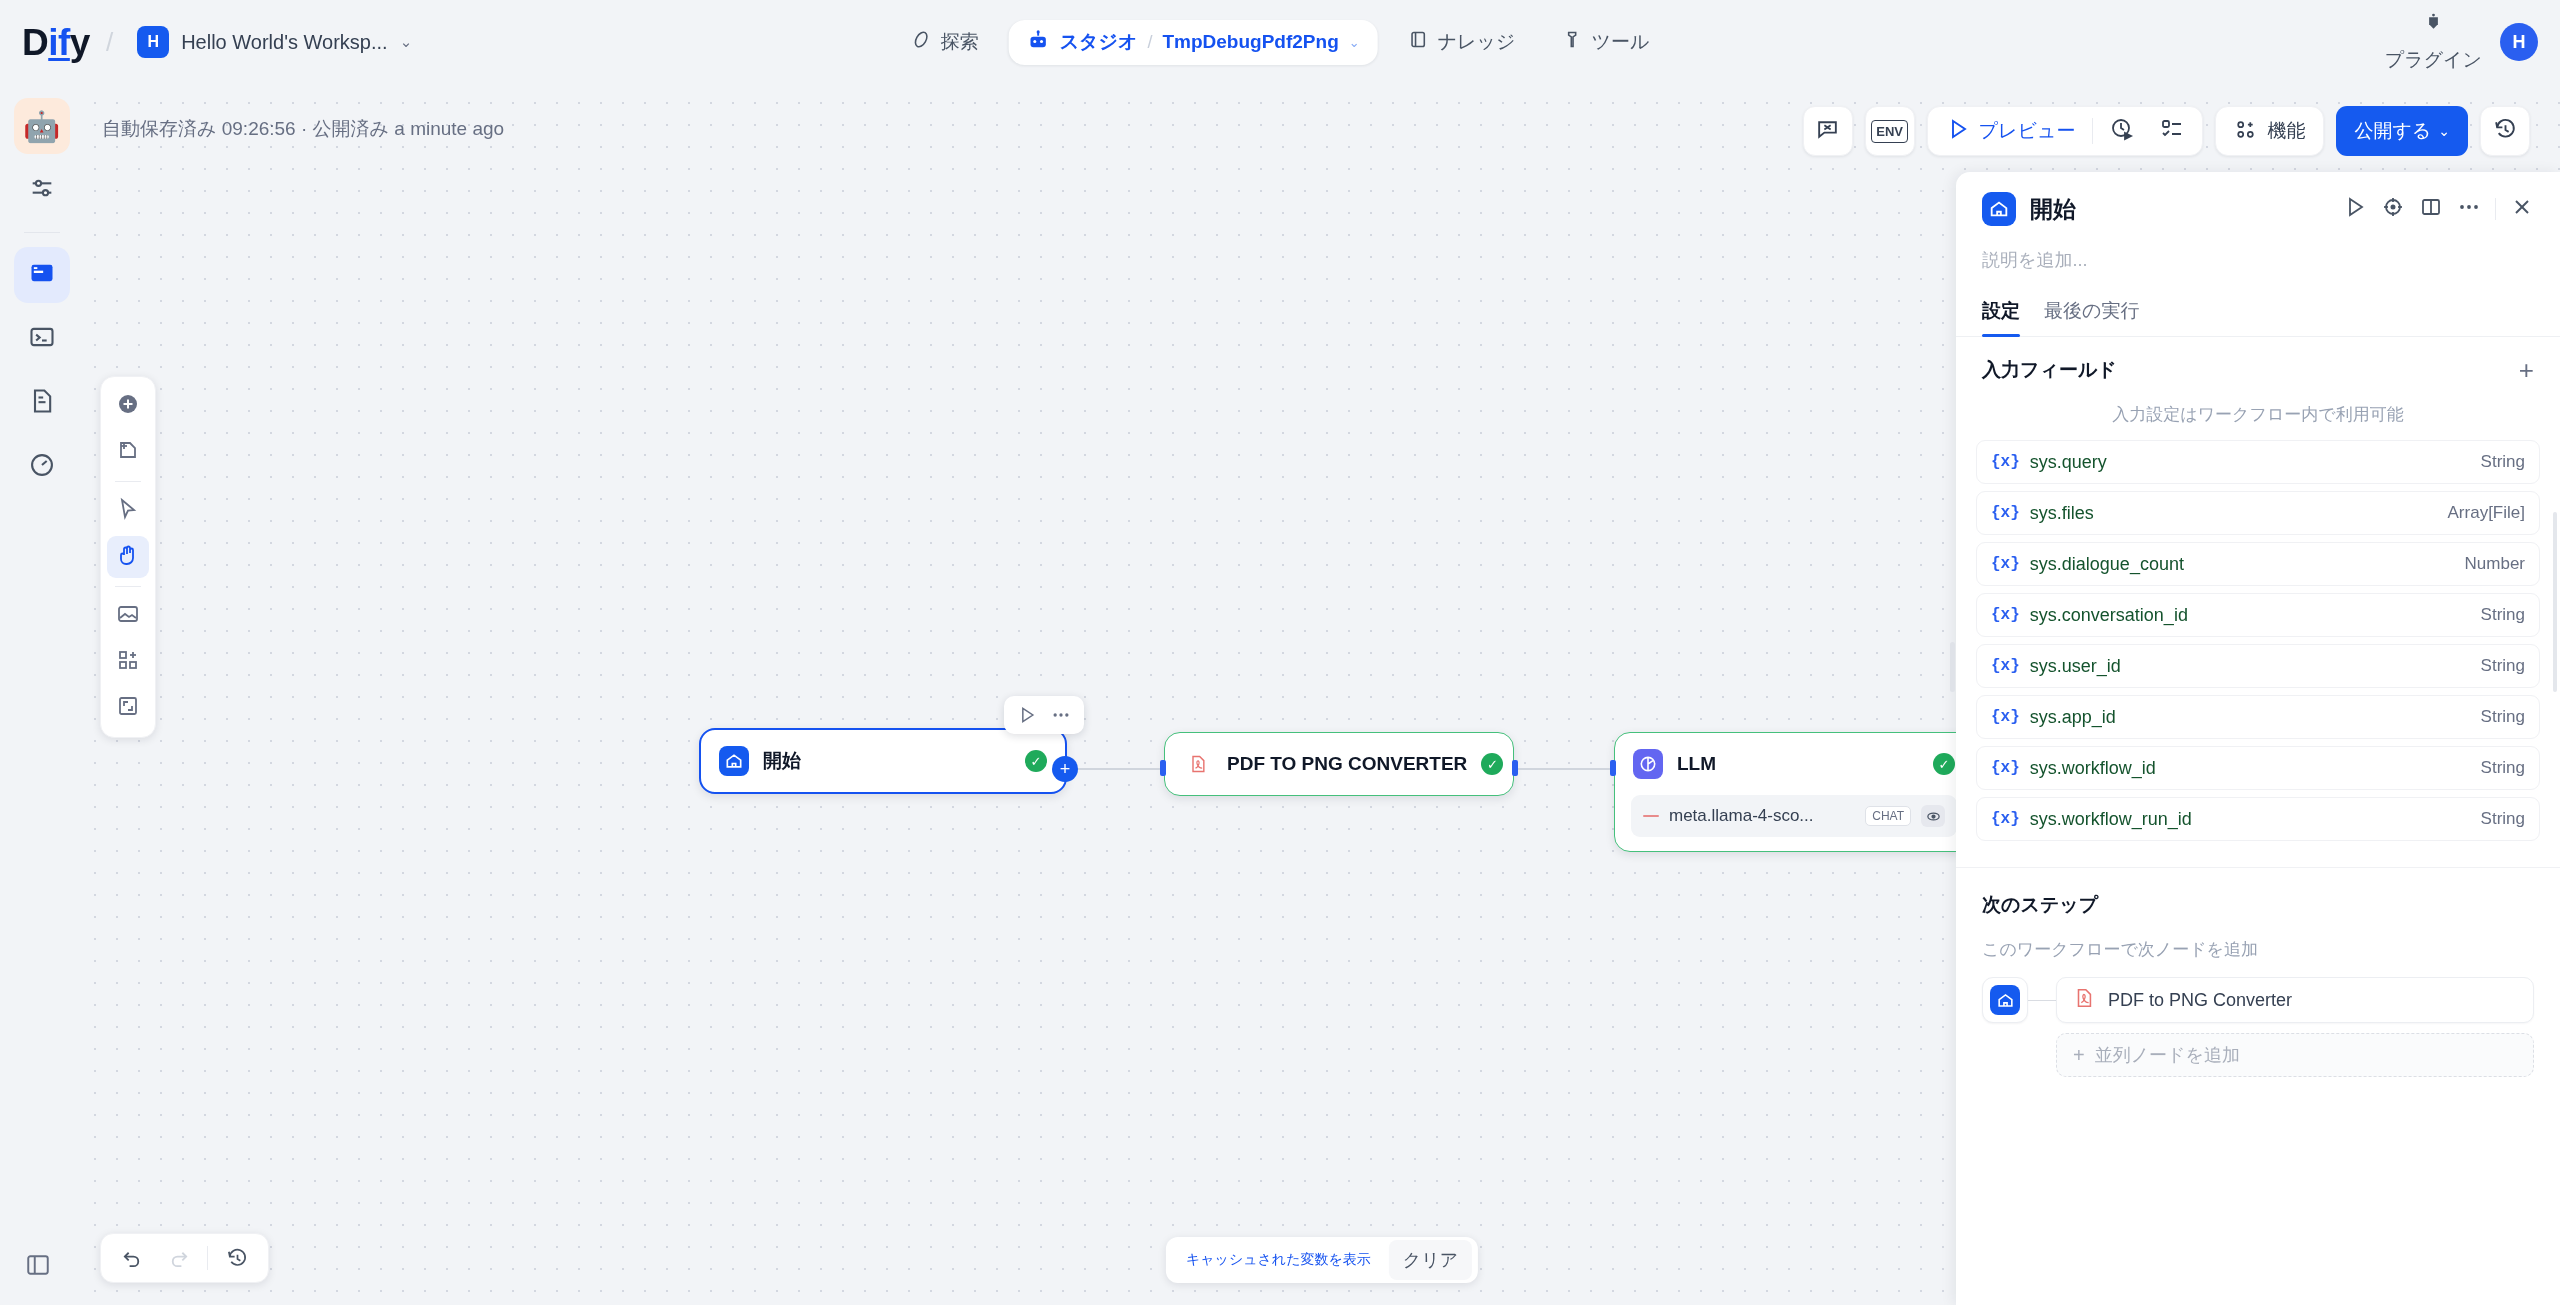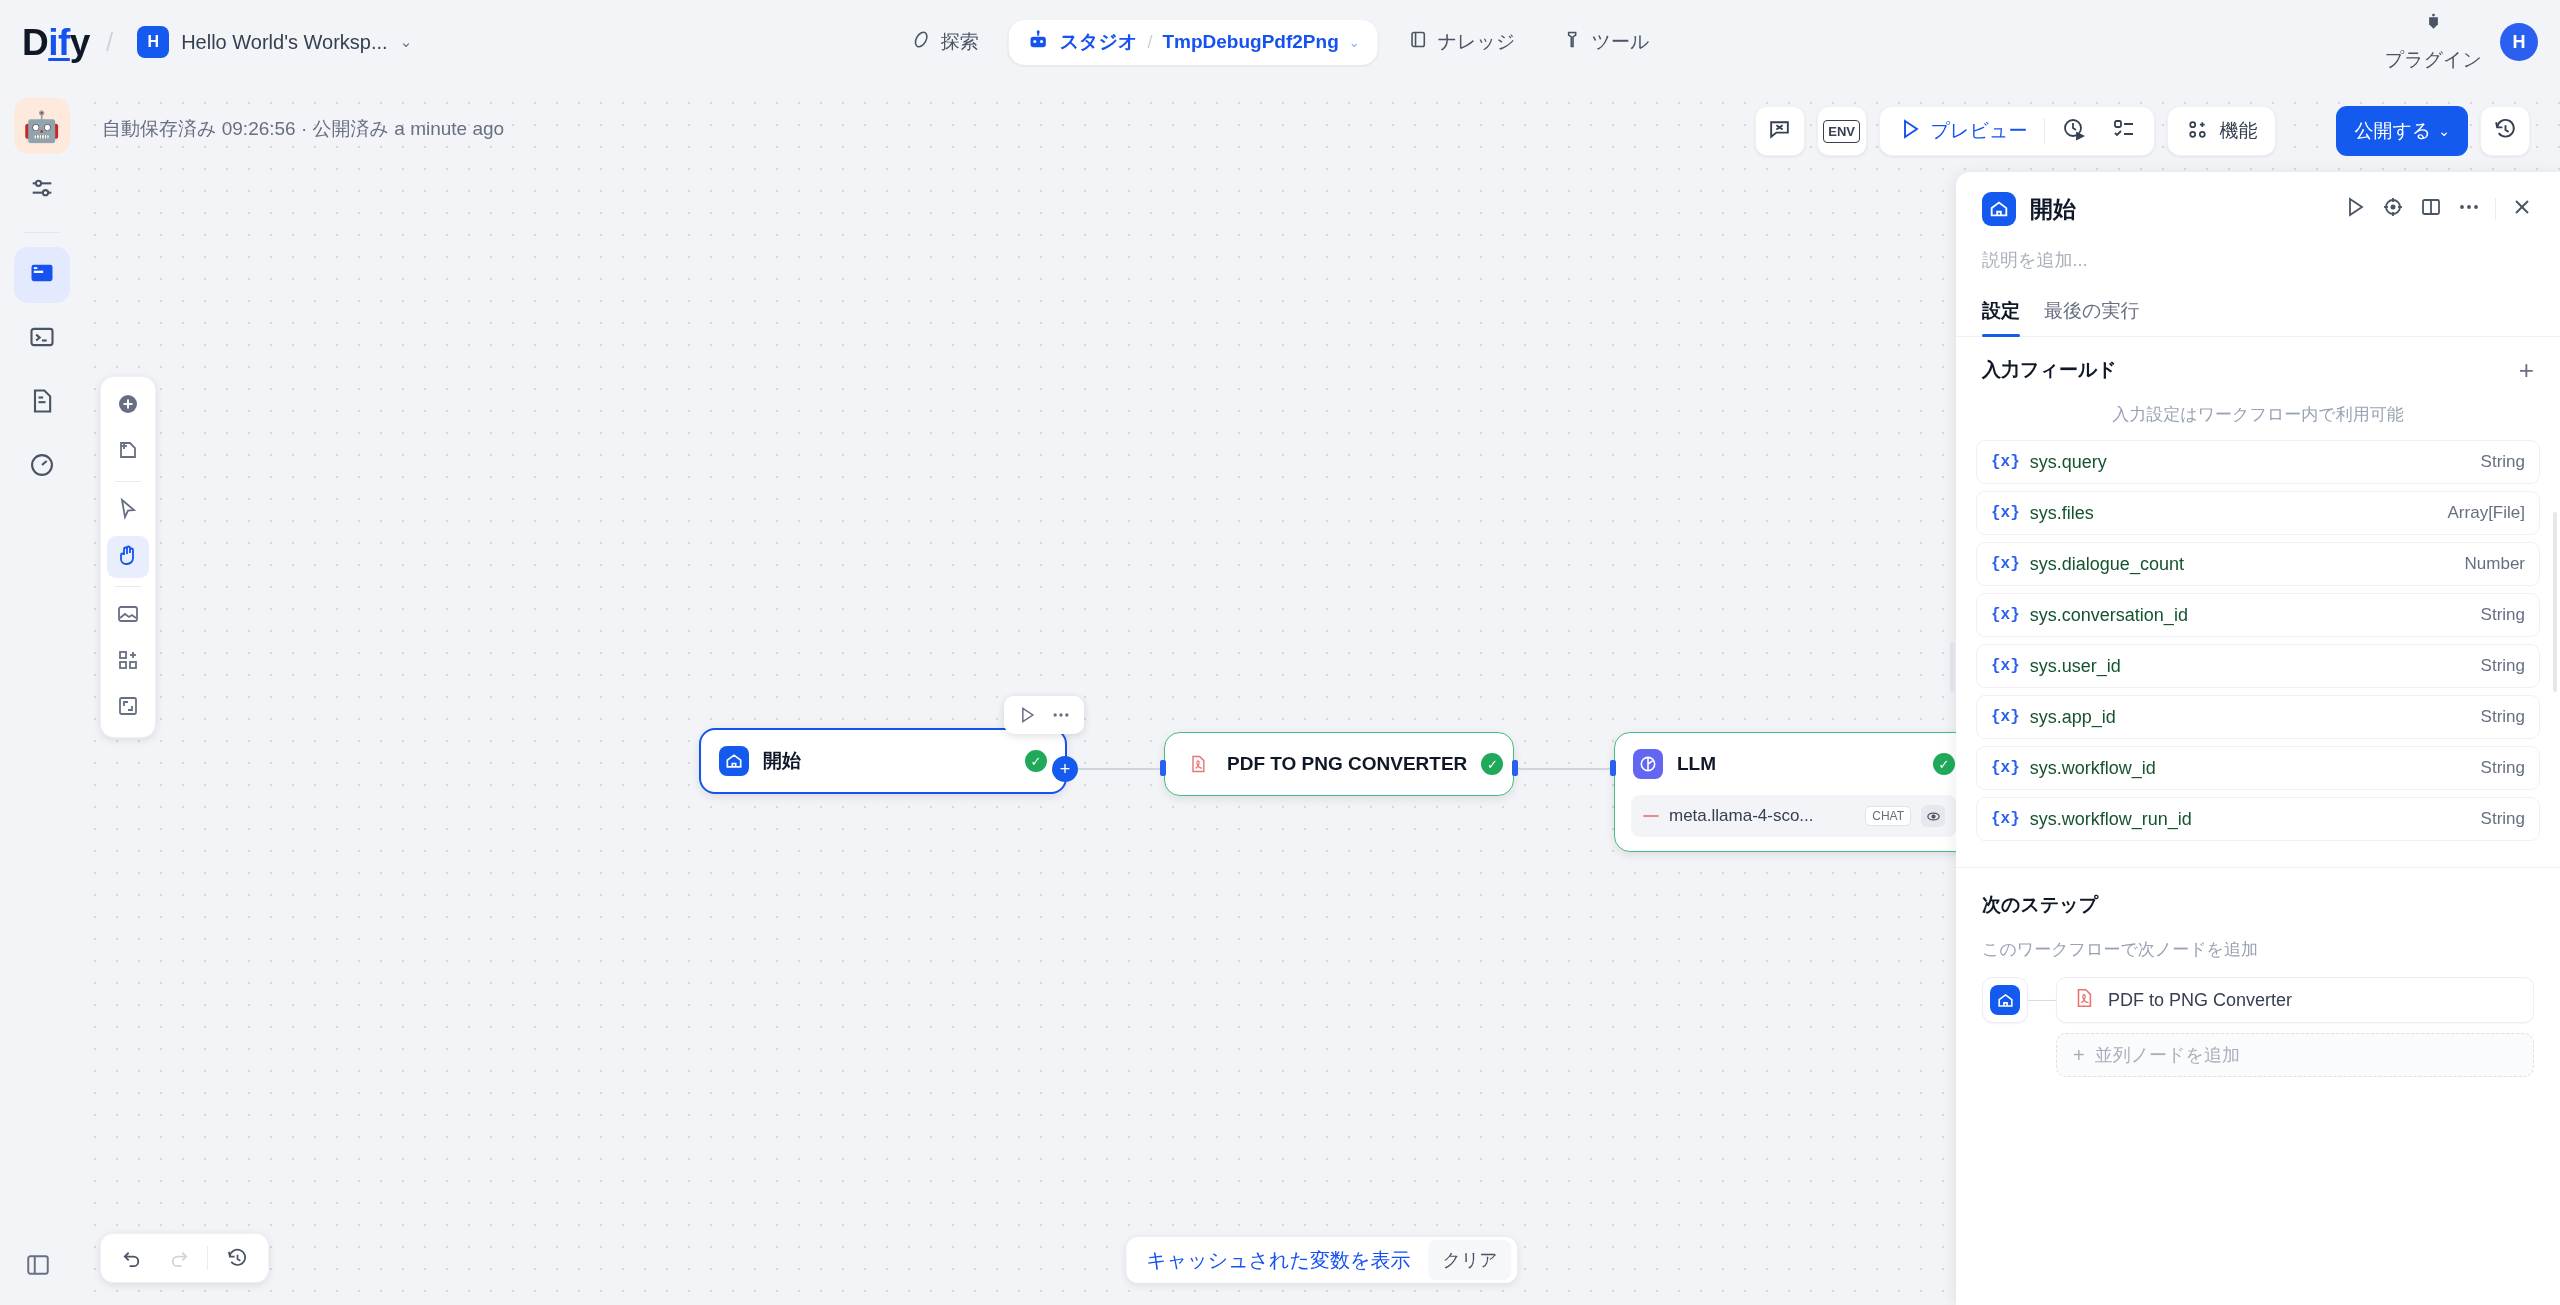--- a/index.html
+++ b/index.html
@@ -100,21 +100,21 @@
   .gp-item .t { font-size: 19px; color:#1552f0; font-weight:500; }
   .gp-item svg { width: 24px; height: 24px; }
   .gp-sep { width:1px; height:26px; background:#e9ebf0; margin:0 3px; }
   .feat-pill {
     display:flex; align-items:center; gap:10px; background:#fff; border-radius:13px; height:50px;
     padding: 0 18px; box-shadow: 0 1px 3px rgba(16,24,40,.08); border:0.5px solid #f0f1f4; cursor:pointer;
   }
   .feat-pill .t { font-size:19px; color:#354052; }
   .publish-btn {
     display:flex; align-items:center; gap:7px; background:#155aef; color:#fff;
-    height:50px; padding:0 18px; border-radius:11px; font-size:19px; font-weight:500; cursor:pointer;margin-left:48px;
+    height:50px; padding:0 18px; border-radius:11px; font-size:19px; font-weight:500; cursor:pointer;
   }
 
   
   .palette {
     position: absolute; left: 16px; top: 284px; width: 56px;
     background:#fff; border-radius: 14px; padding: 8px 0;
     box-shadow: 0 2px 8px rgba(16,24,40,.1); border: 0.5px solid #f0f1f4;
     display:flex; flex-direction:column; align-items:center; gap: 4px; z-index: 20;
   }
   .pl-btn { width: 42px; height: 42px; border-radius: 9px; display:flex; align-items:center; justify-content:center; cursor:pointer; }
@@ -173,21 +173,21 @@
     box-shadow: 0 2px 8px rgba(16,24,40,.1); border:0.5px solid #f0f1f4; z-index:20;
   }
   .ub-btn { width:42px; height:40px; display:flex; align-items:center; justify-content:center; cursor:pointer; border-radius:8px;}
   .ub-sep { width:1px; height:24px; background:#e9ebf0; margin:0 4px; }
 
   .cache-bar {
     position:absolute; left: 50%; transform: translateX(-50%); bottom: 22px;
     background:#fff; border-radius:12px; height:46px; display:flex; align-items:center;
     padding: 0 6px; gap:4px; box-shadow: 0 2px 8px rgba(16,24,40,.1); z-index:20;
   }
-  .cache-btn { font-size:20px; color:#1552f0; padding: 8px 14px; border-radius:8px; cursor:pointer; white-space:nowrap;}
+  .cache-btn { font-size:14px; color:#1552f0; padding: 8px 14px; border-radius:8px; cursor:pointer; white-space:nowrap;}
   .clear-btn { font-size:18px; color:#495464; padding: 8px 14px; border-radius:8px; background:#f6f7f9; cursor:pointer;}
 
   .zoom-bar {
     position:absolute; right: 126px; bottom: 22px; background:#fff; border-radius:13px;
     height:50px; display:flex; align-items:center; padding:0 14px; gap:14px;
     box-shadow: 0 2px 8px rgba(16,24,40,.1); z-index:20;
   }
   .zoom-bar .lvl { font-size:18px; color:#495464; }
   .zoom-bar svg { width:23px; height:23px; cursor:pointer; }
 

